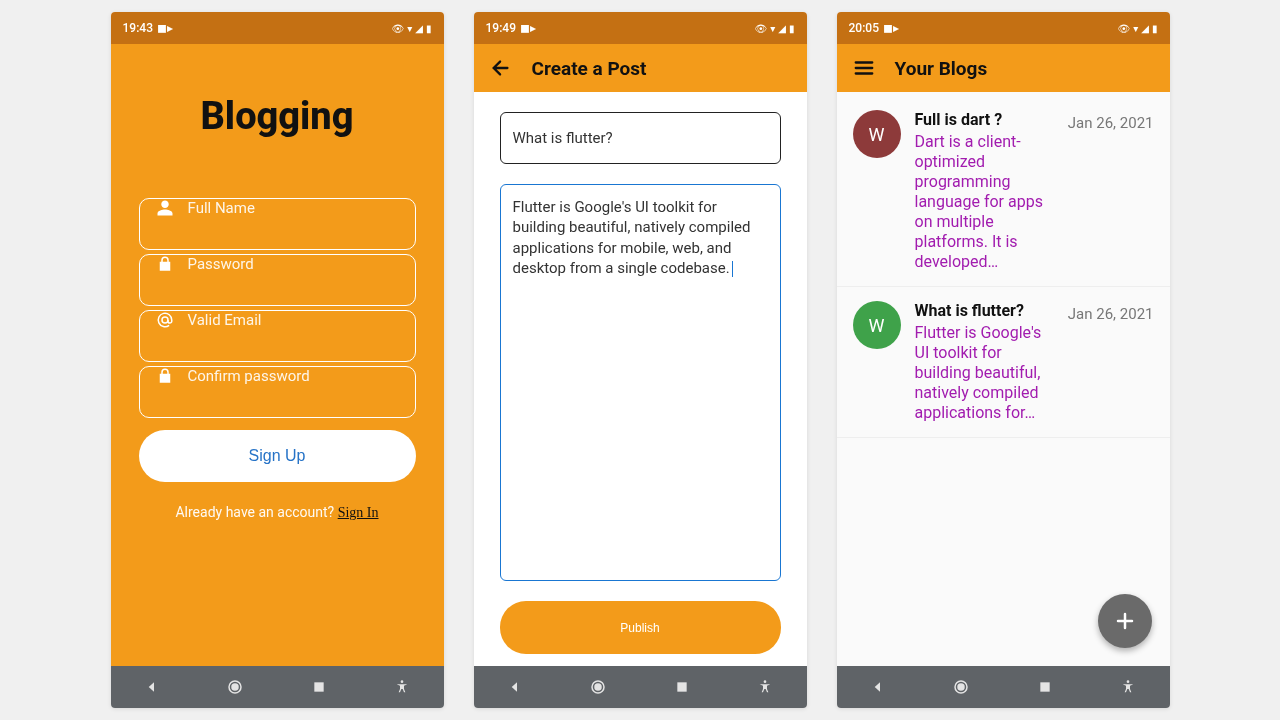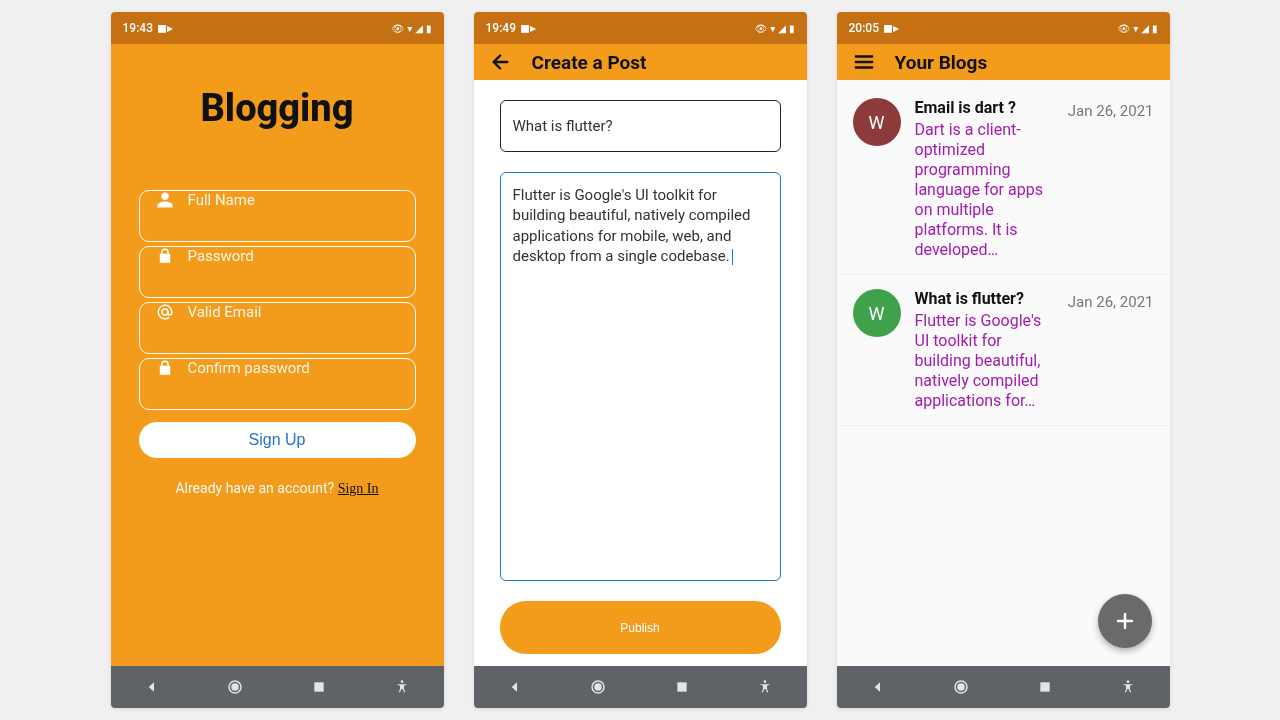--- a/index.html
+++ b/index.html
@@ -32,21 +32,21 @@
     justify-content: space-between;
     padding: 16px 12px;
     font-size: 12px;
     font-weight: 500;
   }
   .status-left { display: flex; align-items: center; gap: 4px; }
   .status-right { display: flex; align-items: center; gap: 3px; font-size: 10px; }
   .status-right span { display: inline-block; }
   .app-bar {
     background: #f39b1a;
-    height: 36px;
+    height: 48px;
     display: flex;
     align-items: center;
     padding: 0 16px;
     gap: 20px;
   }
   .app-bar .title {
     font-size: 19px;
     font-weight: 700;
     color: #111;
   }
@@ -59,21 +59,21 @@
     color: #e4e4e4;
   }
   .nav-bar .nav-ico { width:18px; height:18px; display:flex; align-items:center; justify-content:center; }
   
   .s1-body {
     flex: 1;
     background: #f39b1a;
     display: flex;
     flex-direction: column;
     align-items: center;
-    padding: 4px 28px;
+    padding: 12px 28px;
   }
   .s1-title {
     font-size: 38px;
     font-weight: 800;
     color: #111;
     margin-top: 38px;
     margin-bottom: 60px;
   }
   .field {
     width: 100%;
@@ -83,21 +83,21 @@
     display: flex;
     align-items: flex-start;
     padding: 0 16px;
     gap: 14px;
     margin-bottom: 4px;
     color: rgba(255,255,255,0.9);
   }
   .field .ph { font-size: 15px; }
   .signup-btn {
     width: 100%;
-    height: 36px;
+    height: 52px;
     background: #fff;
     border-radius: 26px;
     border: none;
     color: #2673c7;
     font-size: 16px;
     font-weight: 500;
     margin-top: 8px;
     cursor: pointer;
   }
   .signin-row {
@@ -362,21 +362,21 @@
         </svg>
     </span>
     <span class="title">Your Blogs</span>
   </div>
   <div class="s3-body">
     <div class="blog-item">
       <div class="avatar" style="background:#8d3a3a">
         <span>W</span>
       </div>
       <div class="blog-main">
-        <div class="blog-title">Email is dart ?</div>
+        <div class="blog-title">Full is dart ?</div>
         <div class="blog-excerpt">Dart is a client-optimized programming language for apps on multiple platforms. It is developed…</div>
       </div>
       <div class="blog-date">Jan 26, 2021</div>
     </div>
     <div class="blog-item">
       <div class="avatar" style="background:#3fa24a">
         <span>W</span>
       </div>
       <div class="blog-main">
         <div class="blog-title">What is flutter?</div>

